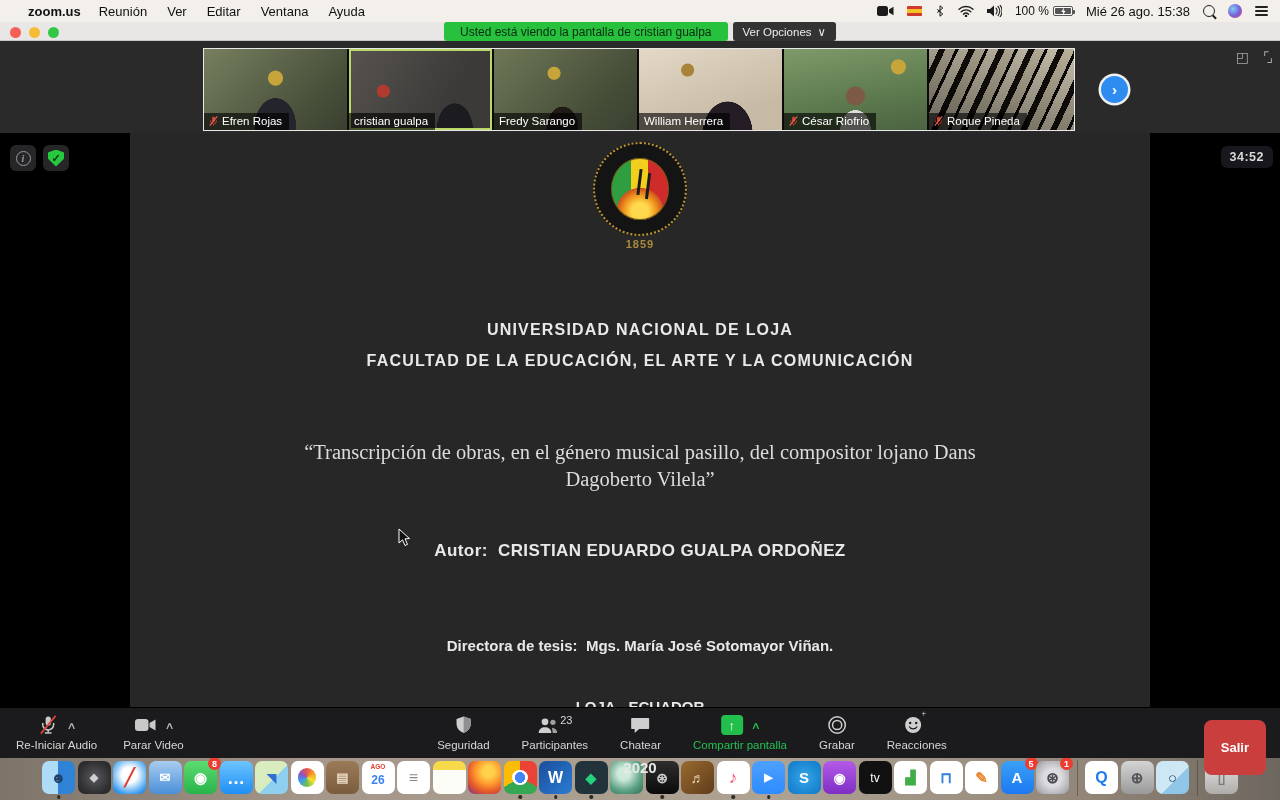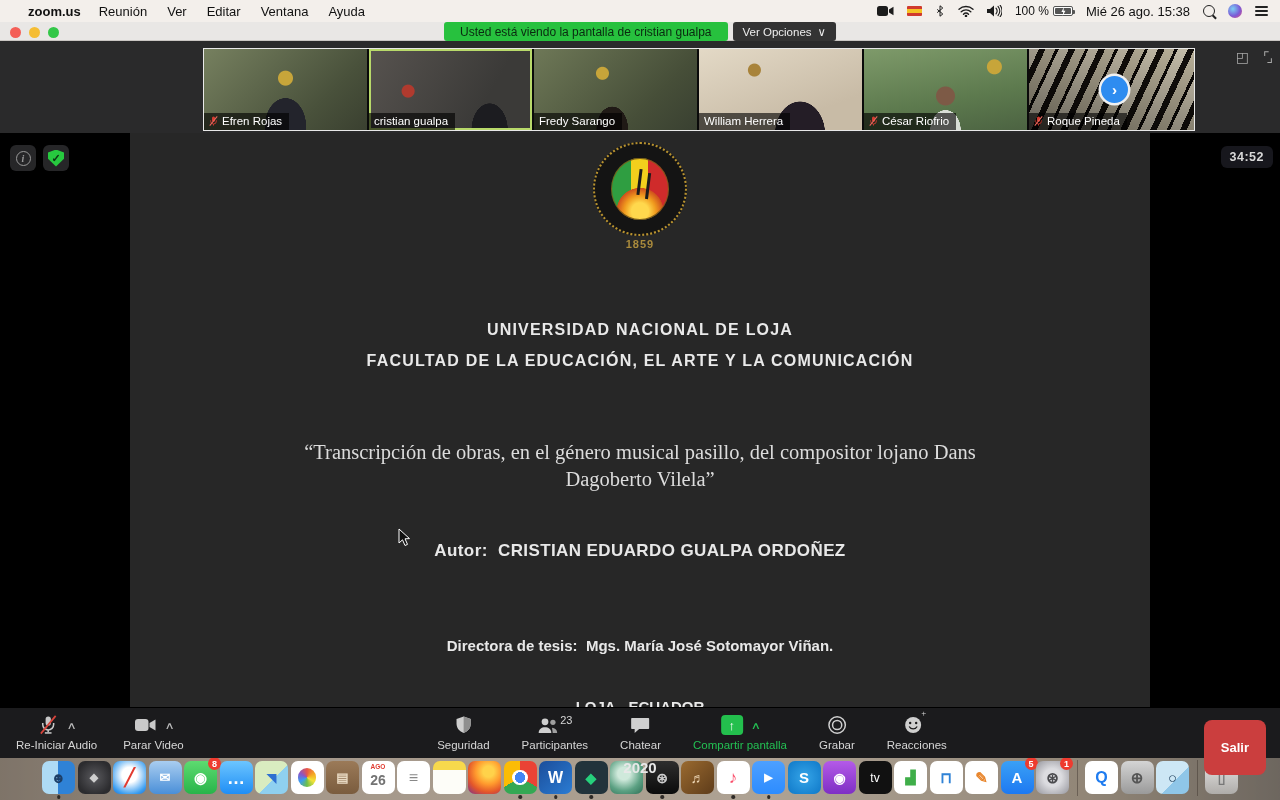--- a/index.html
+++ b/index.html
@@ -39,21 +39,21 @@
   .banner { position:absolute; left:50%; transform:translateX(-50%); top:0; height:19px;
     display:flex; align-items:stretch; gap:5px; z-index:45; }
   .banner-text { background:#27c13e; color:#0a2a10; font-size:12px; display:flex; align-items:center;
     padding:0 16px; border-radius:3px; }
   .banner-btn { background:#333; color:#eee; font-size:11.5px; display:flex; align-items:center;
     gap:6px; padding:0 10px; border-radius:3px; cursor:default; }
 
   
   .filmstrip { position:absolute; top:41px; left:0; right:0; height:92px; background:#2a2a2b; z-index:30; }
   .thumbs { position:absolute; left:203px; top:7px; display:flex; border:1px solid #e8e8e8; background:#0a0a0a; }
-  .thumb { width:165px; height:81px; position:relative; border-right:2px solid #0a0a0a; overflow:hidden; }
+  .thumb { width:145px; height:81px; position:relative; border-right:2px solid #0a0a0a; overflow:hidden; }
   .thumb:last-child { border-right:none; }
   .thumb.active { box-shadow: inset 0 0 0 2px #b8d96a; }
   .name-label { position:absolute; left:0; bottom:0; background:rgba(0,0,0,0.62); color:#fff;
     font-size:11.5px; padding:2px 7px 3px 5px; display:flex; align-items:center; gap:4px; max-width:100%; white-space:nowrap; }
   
   .t0 { background:
         radial-gradient(circle at 50% 36%, #c7a53a 0 7px, transparent 8px),
         radial-gradient(ellipse 34px 46px at 50% 95%, #23242c 0 60%, transparent 61%),
         linear-gradient(135deg,#76805f,#49513b 70%,#3a4030); }
   .t1 { background:
@@ -148,21 +148,21 @@
     gap:2.5px; z-index:15; padding-bottom:2px; }
   .dk { width:33px; height:33px; border-radius:7px; position:relative; display:flex;
     align-items:center; justify-content:center; font-size:15px; font-weight:bold; flex:0 0 auto; cursor:default; }
   .dk .badge { position:absolute; top:-4px; right:-4px; min-width:13px; height:13px; border-radius:7px;
     background:#ee3b2f; color:#fff; font-size:9px; font-weight:bold; display:flex; align-items:center;
     justify-content:center; padding:0 2px; }
   .dk .dot { position:absolute; bottom:-4.5px; left:50%; transform:translateX(-50%); width:3.5px;
     height:3.5px; border-radius:50%; background:#2e2a26; }
   .dock-div { width:1px; height:36px; background:rgba(60,52,44,0.45); margin:0 5px; flex:0 0 auto; }
   .cal-top { position:absolute; top:2px; left:0; right:0; font-size:6.5px; font-weight:bold; color:#e03b30; text-align:center; }
-  .cal-num { font-size:14px; color:#737373; margin-top:5px; }
+  .cal-num { font-size:12px; color:#3b82f6; margin-top:5px; }
   
   .dk-finder{background:linear-gradient(90deg,#aedbf5 50%,#2f82d6 50%);color:#1d3e66;}
   .dk-launchpad{background:radial-gradient(circle,#5a5a5e 0%,#2c2c2f 75%);color:#cfcfcf;font-size:11px;}
   .dk-safari{background:radial-gradient(circle at 50% 42%,#ffffff 0 30%,#3a9df0 78%,#1f6fd0 100%);color:#e23b30;font-size:17px;}
   .dk-mail{background:linear-gradient(180deg,#a9cdf0,#4a8fd8);color:#fff;font-size:13px;}
   .dk-facetime{background:linear-gradient(180deg,#5ddb70,#28b44a);color:#fff;}
   .dk-messages{background:linear-gradient(180deg,#6cc5ff,#1f8ef5);color:#fff;font-size:18px;line-height:8px;}
   .dk-maps{background:linear-gradient(135deg,#d9ecc0 0 55%,#8fd0f0 55%);color:#2f6fd0;font-size:12px;}
   .dk-photos{background:#fff;}
   .dk-photos::after{content:"";position:absolute;inset:22%;border-radius:50%;

